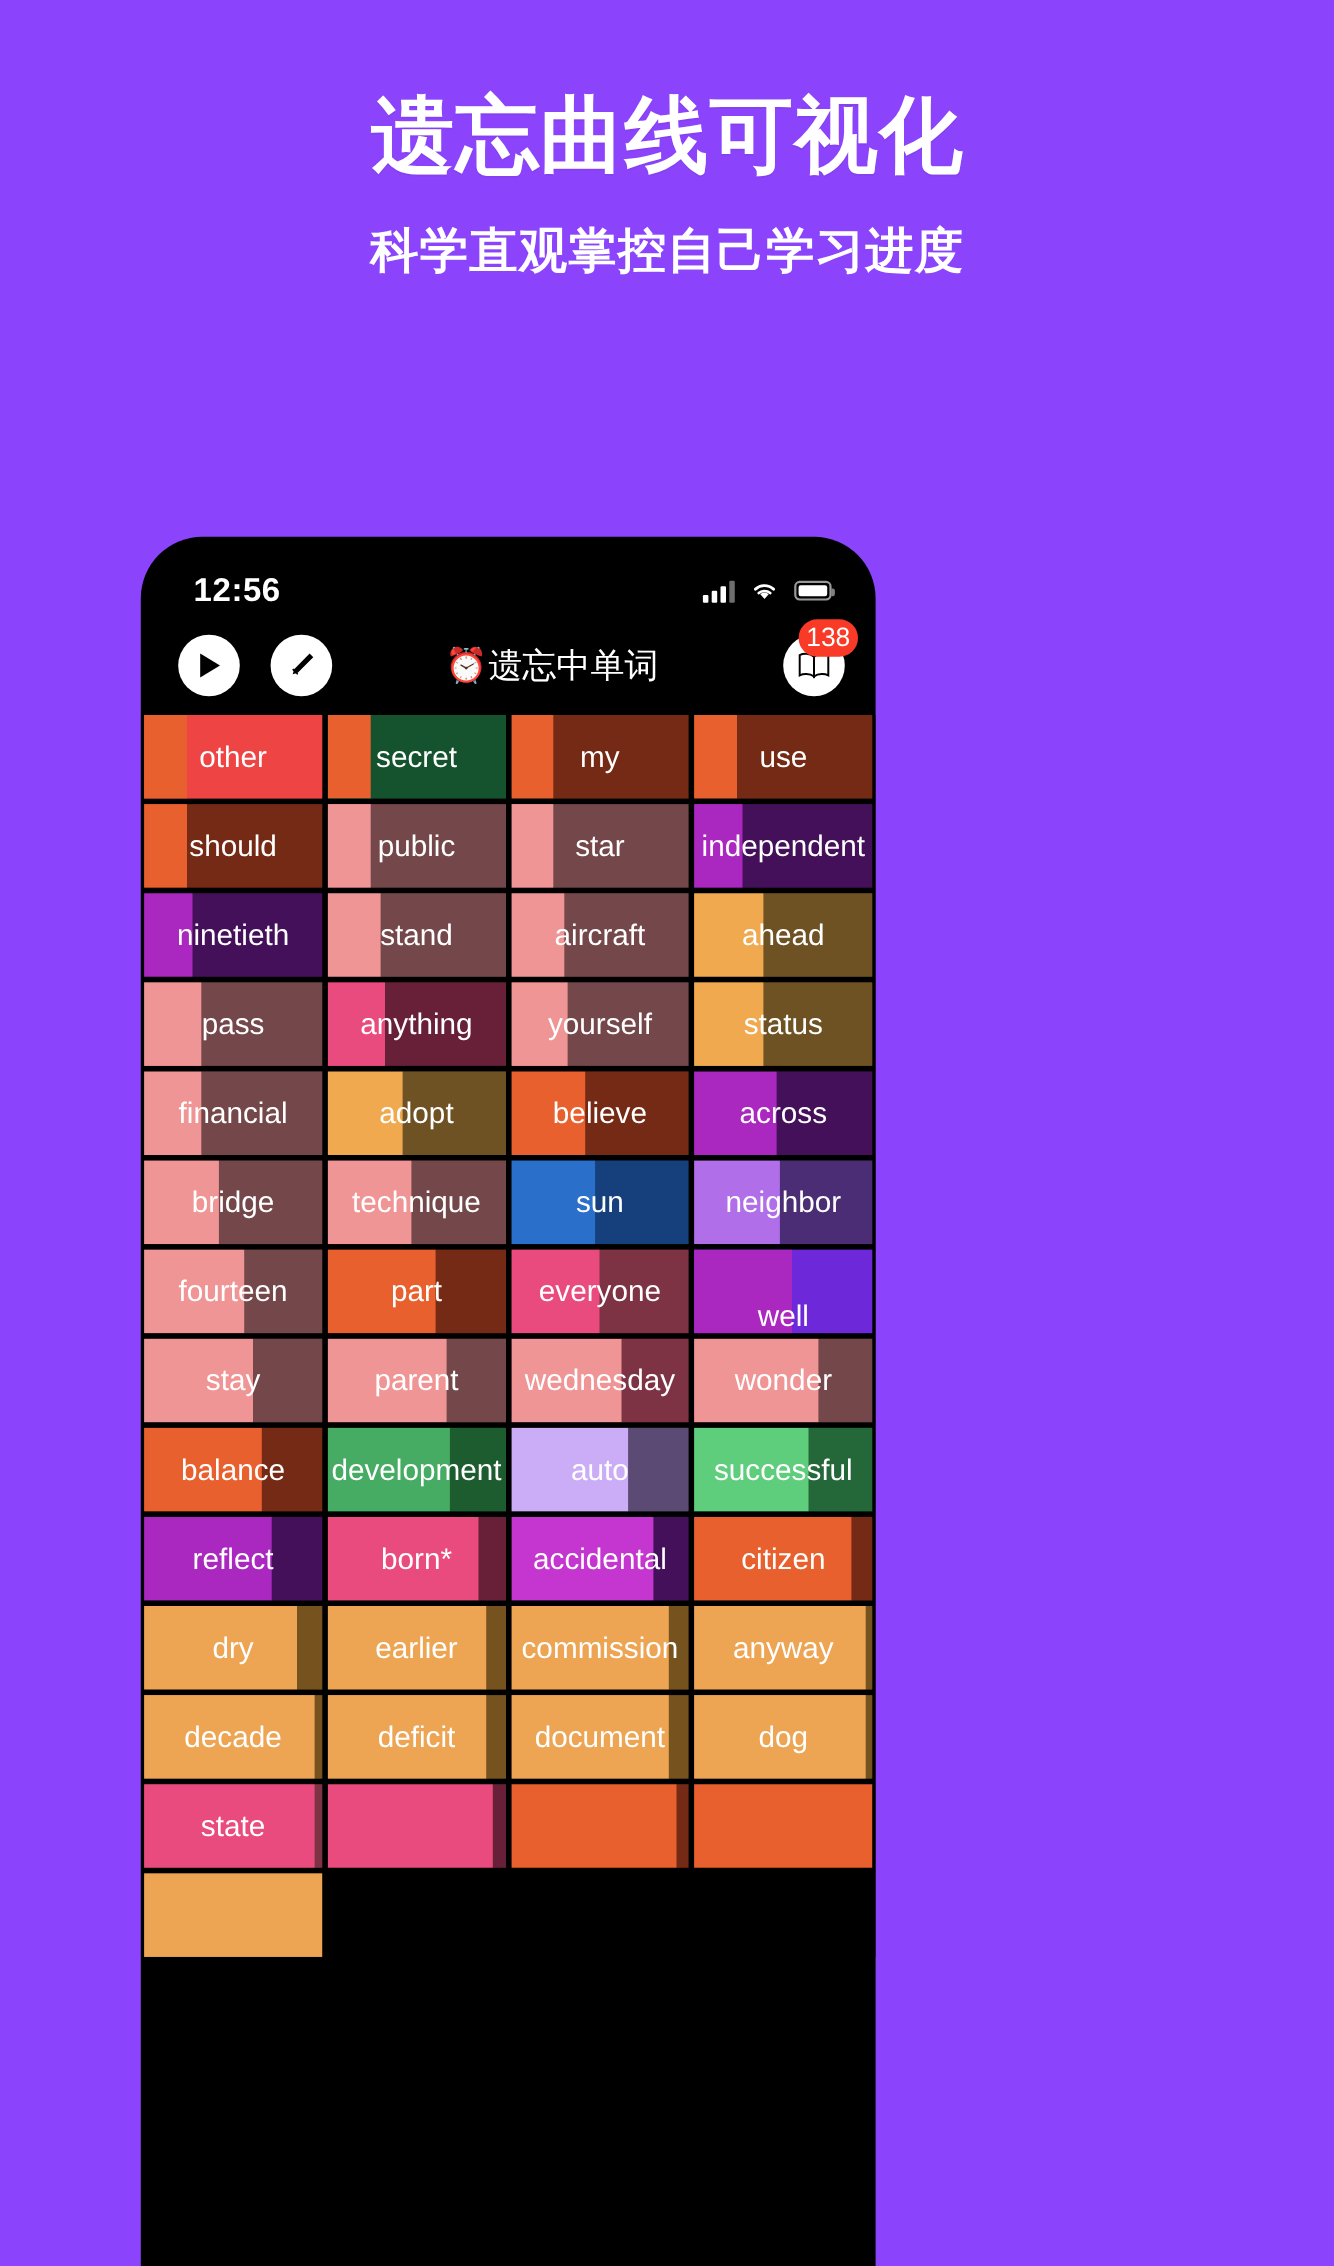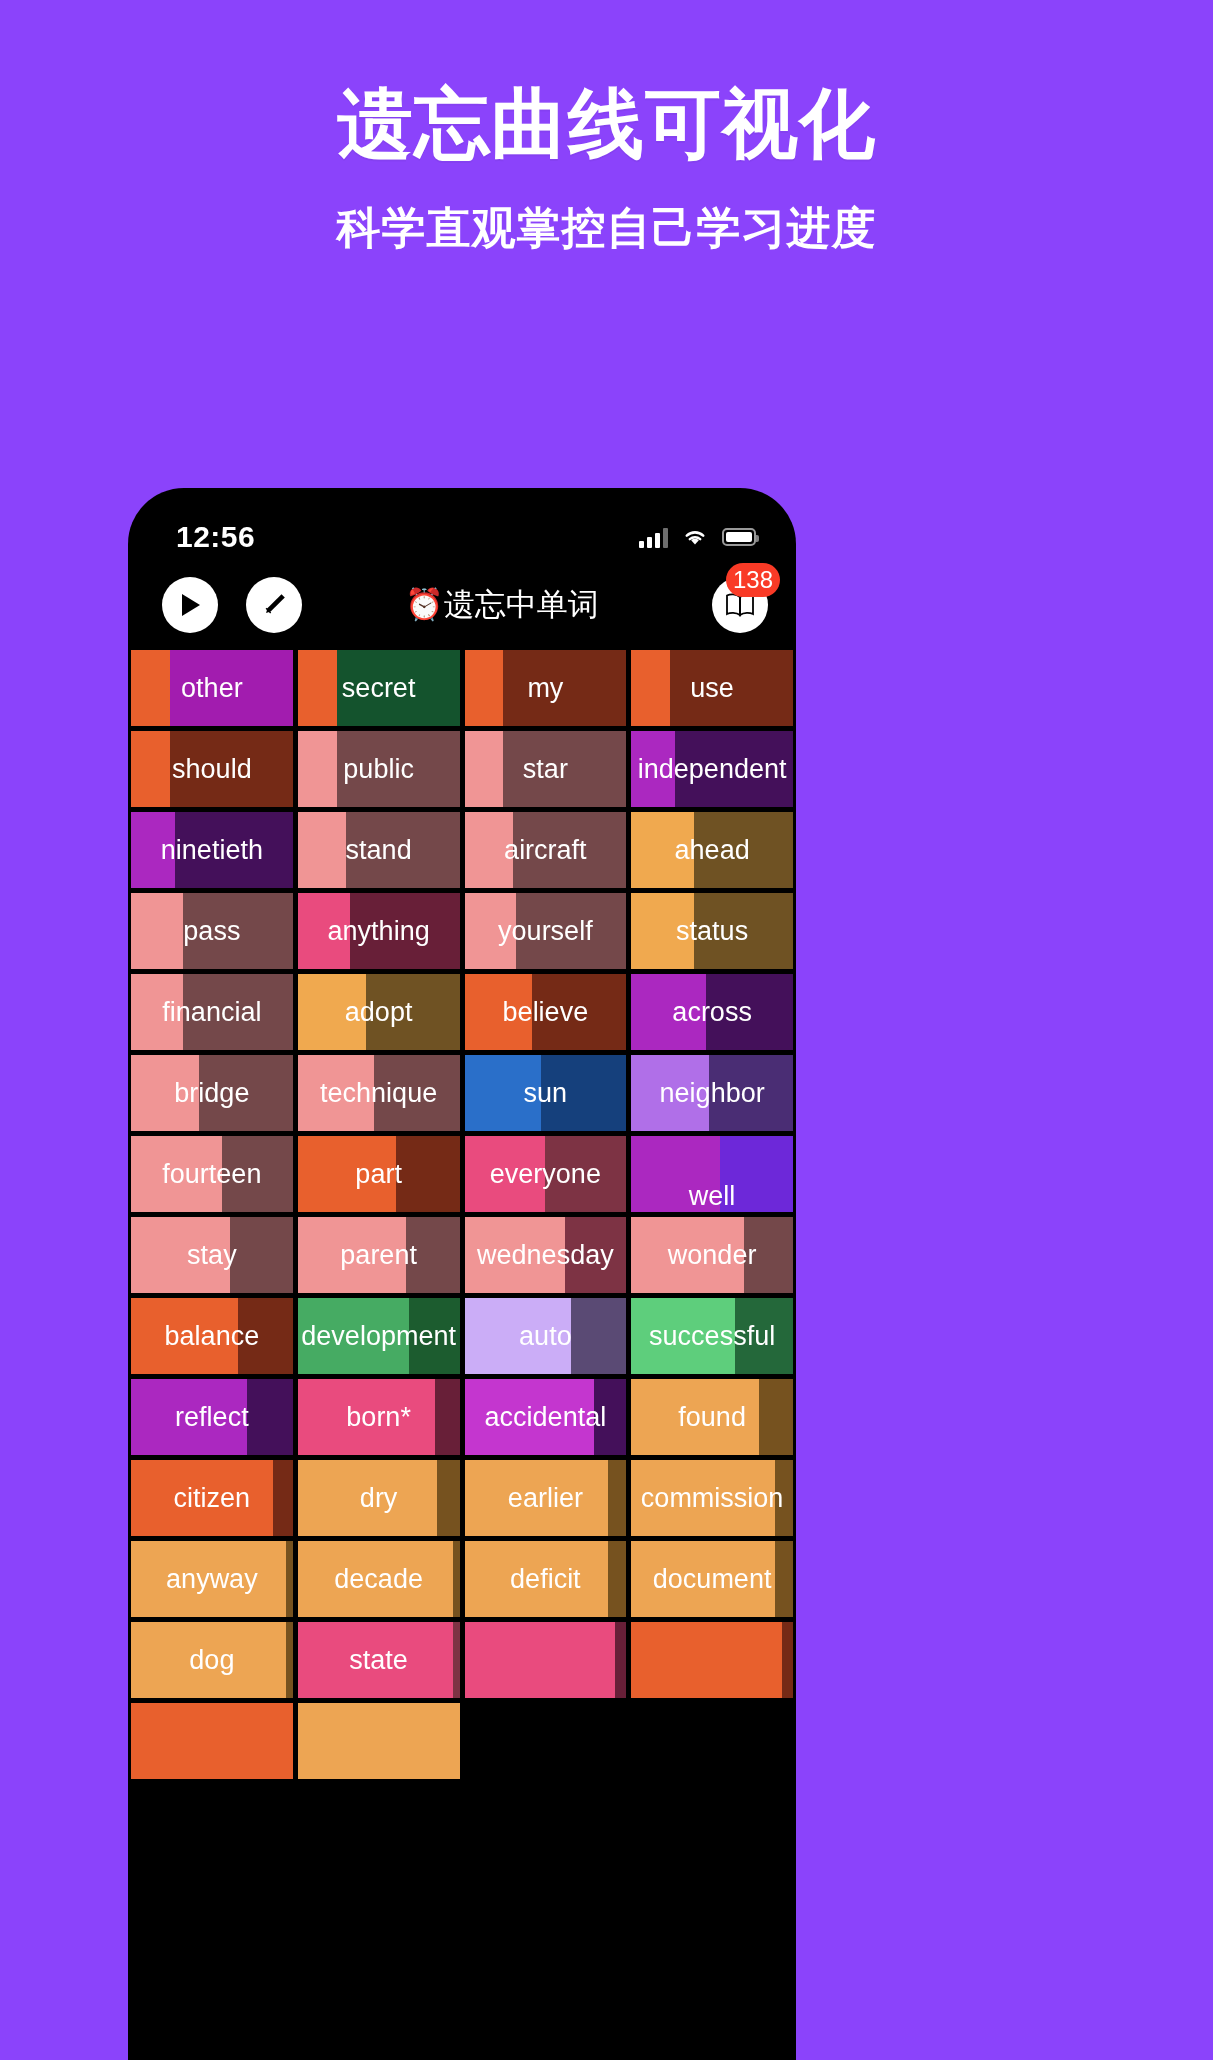--- a/index.html
+++ b/index.html
@@ -223,21 +223,21 @@
           <svg width="32" height="28" viewBox="0 0 32 28">
             <path d="M16 6 C12 2.5 6 3 3 4.5 L3 23 C6 21.5 12 21 16 24 Z" fill="#fff" stroke="#000" stroke-width="1.8"></path>
             <path d="M16 6 C20 2.5 26 3 29 4.5 L29 23 C26 21.5 20 21 16 24 Z" fill="#fff" stroke="#000" stroke-width="1.8"></path>
             <path d="M16 6 L16 24" stroke="#000" stroke-width="1.8"></path>
           </svg>
         </div>
       </div>
     </div>
 
     <div class="grid">
-        <div class="cell" style="background: #a21caf;">
+        <div class="cell" style="background: #ef4444;">
           <div class="fill" style="width: 24%; background: rgb(232, 96, 45);"></div>
           <span class="label">other</span>
         </div>
         <div class="cell" style="background: #14532d;">
           <div class="fill" style="width: 24%; background: rgb(232, 96, 45);"></div>
           <span class="label">secret</span>
         </div>
         <div class="cell" style="background: rgb(117, 42, 22);">
           <div class="fill" style="width: 24%; background: rgb(232, 96, 45);"></div>
           <span class="label">my</span>
@@ -379,24 +379,20 @@
           <span class="label">reflect</span>
         </div>
         <div class="cell" style="background: rgb(104, 31, 56);">
           <div class="fill" style="width: 85%; background: rgb(233, 75, 126);"></div>
           <span class="label">born*</span>
         </div>
         <div class="cell" style="background: rgb(68, 16, 90);">
           <div class="fill" style="width: 80%; background: rgb(196, 54, 207);"></div>
           <span class="label">accidental</span>
         </div>
-        <div class="cell" style="background: rgb(118, 82, 31);">
-          <div class="fill" style="width: 79%; background: rgb(237, 165, 83);"></div>
-          <span class="label">found</span>
-        </div>
         <div class="cell" style="background: rgb(117, 42, 22);">
           <div class="fill" style="width: 88%; background: rgb(232, 96, 45);"></div>
           <span class="label">citizen</span>
         </div>
         <div class="cell" style="background: rgb(118, 82, 31);">
           <div class="fill" style="width: 86%; background: rgb(237, 165, 83);"></div>
           <span class="label">dry</span>
         </div>
         <div class="cell" style="background: rgb(118, 82, 31);">
           <div class="fill" style="width: 89%; background: rgb(237, 165, 83);"></div>

